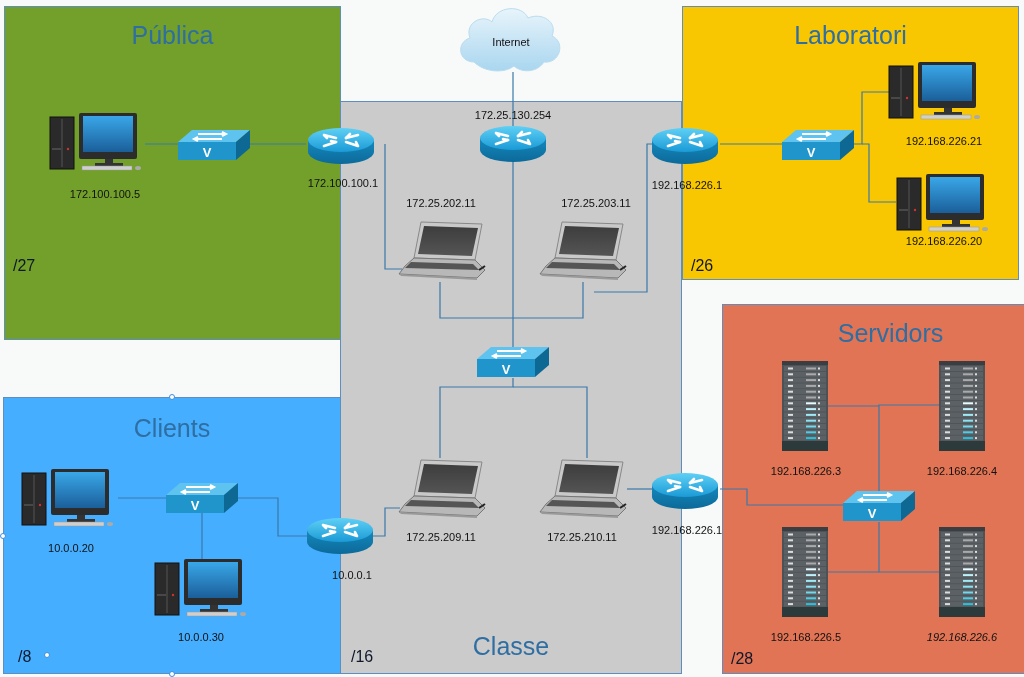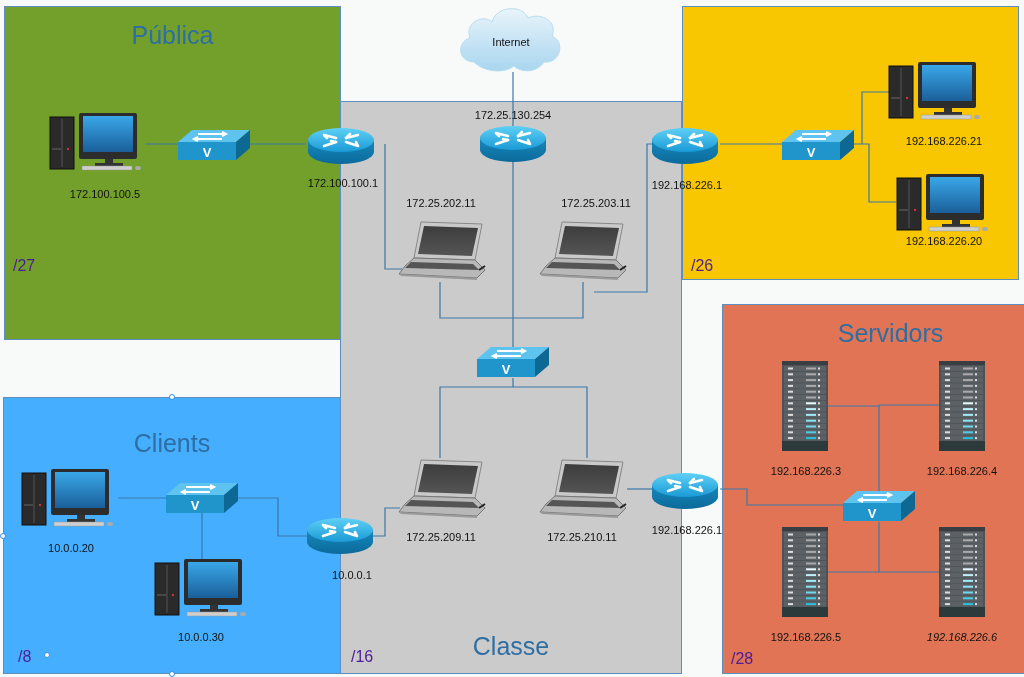--- a/index.html
+++ b/index.html
@@ -1,19 +1,19 @@
 <!DOCTYPE html>
 <html><head>
 <meta charset="utf-8">
 <style>
   html,body{margin:0;padding:0;}
   body{width:1024px;height:677px;position:relative;overflow:hidden;background:#f8fafa;font-family:"Liberation Sans",sans-serif;}
   .zone{position:absolute;box-sizing:border-box;}
   .zone-title{position:absolute;left:0;right:0;text-align:center;color:#2e6ea2;font-size:25px;font-family:"Liberation Sans",sans-serif;}
-  .mask{position:absolute;font-size:16px;color:#4c1d95;font-family:"Liberation Sans",sans-serif;}
+  .mask{position:absolute;font-size:16px;color:#0f172a;font-family:"Liberation Sans",sans-serif;}
   .lbl{position:absolute;font-size:11px;color:#111;font-family:"Liberation Sans",sans-serif;white-space:nowrap;transform:translateX(-50%);}
   .dev{position:absolute;}
   svg.wires{position:absolute;left:0;top:0;}
   .handle{position:absolute;width:6px;height:6px;border-radius:50%;background:#fff;border:1px solid #3a8ee6;box-sizing:border-box;}
 </style>
 </head>
 <body>
 
 <svg width="0" height="0" style="position:absolute">
   <defs>
@@ -91,24 +91,25 @@
       <rect x="0" y="80" width="46" height="10" fill="#2d3a3c"></rect>
     </symbol>
   </defs>
 </svg>
 
 <div class="zone" style="left: 4px; top: 6px; width: 337px; height: 334px; border: 1px solid rgb(93, 142, 191); background: rgb(114, 160, 42);">
   <div class="zone-title" style="top:14px;">Pública</div>
   <div class="mask" style="left:8px;top:250px;">/27</div>
 </div>
 <div class="zone" style="left: 682px; top: 6px; width: 337px; height: 274px; border: 1px solid rgb(93, 142, 191); background: rgb(249, 199, 1);">
+  <div class="zone-title" style="top:14px;">Laboratori</div>
   <div class="mask" style="left:8px;top:250px;">/26</div>
 </div>
 <div class="zone" style="left: 3px; top: 397px; width: 338px; height: 277px; border: 1px solid rgb(93, 142, 191); background: rgb(70, 174, 254);">
-  <div class="zone-title" style="top:16px;margin-top:15px;">Clients</div>
+  <div class="zone-title" style="top:16px;">Clients</div>
   <div class="mask" style="left:14px;top:250px;">/8</div>
 </div>
 <div class="zone" style="left: 340px; top: 101px; width: 342px; height: 573px; border: 1px solid rgb(93, 142, 191); background: rgb(203, 203, 203); z-index: 0;">
   <div class="zone-title" style="top:530px;">Classe</div>
   <div class="mask" style="left:10px;top:546px;">/16</div>
 </div>
 <div class="zone" style="left: 682px; top: 304px; width: 337px; height: 370px; border: 1px solid rgb(93, 142, 191); background: rgb(224, 116, 85); margin-left: 40px;">
   <div class="zone-title" style="top:14px;">Servidors</div>
   <div class="mask" style="left:8px;top:345px;">/28</div>
 </div>

